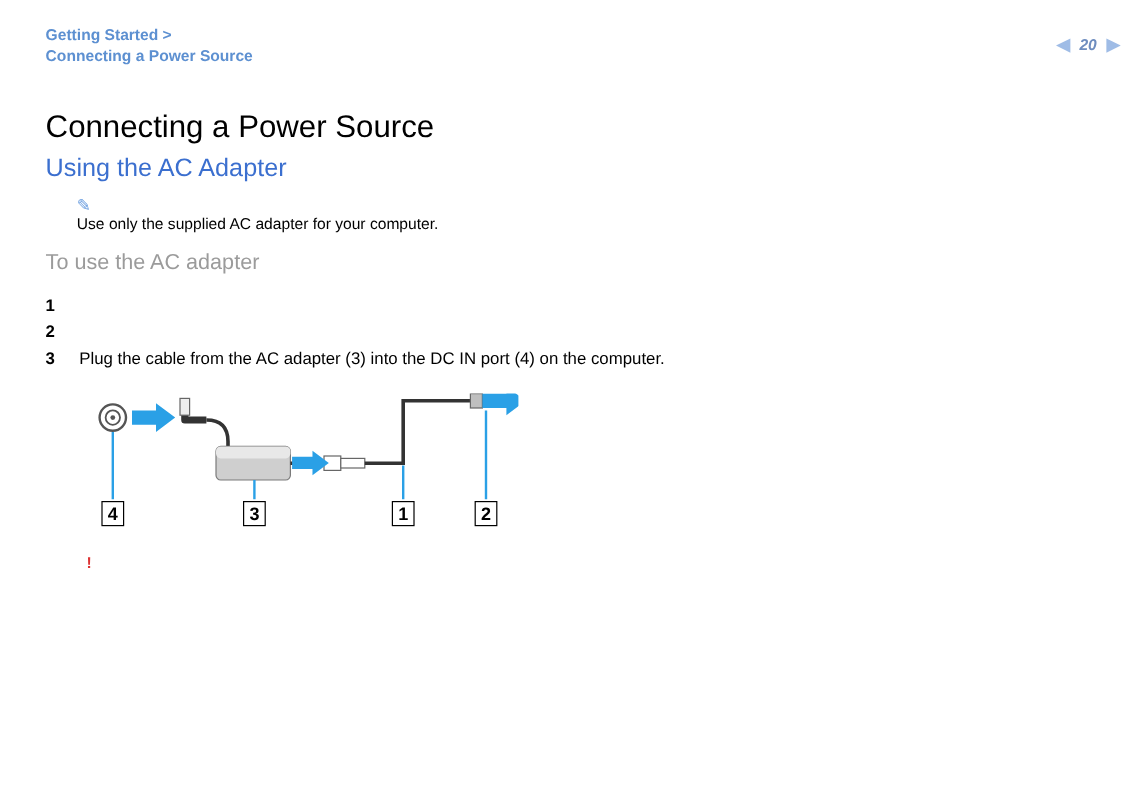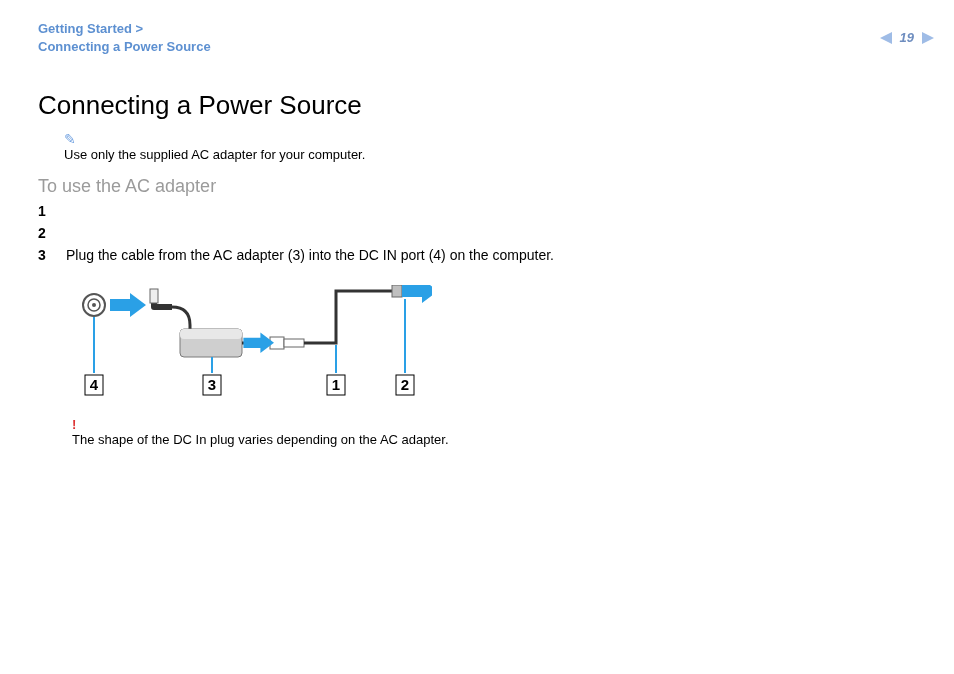--- a/index.html
+++ b/index.html
@@ -9,21 +9,21 @@
   .pager{position:absolute;top:30px;right:20px;display:flex;align-items:center;gap:6px}
   .pager .pg{font-size:13px;font-weight:bold;font-style:italic;color:#6e8dbf}
   .pager svg{display:block}
   .content{margin-top:34px}
   h1{font-size:26px;font-weight:400;margin:0 0 8px 0}
   .intro{font-size:14px;margin:0 0 18px 0}
   h2{color:#3b6fcf;font-size:21px;font-weight:400;margin:0 0 6px 0}
   .para{font-size:14px;margin:0 0 14px 0}
   .note{margin:10px 0 14px 26px;font-size:13px}
   .note .pencil{color:#6fa0e0;font-size:14px}
-  h3{color:#9b9b9b;font-size:18px;font-weight:400;margin:8px 0 6px 0}
+  h3{color:#9b9b9b;font-size:18px;font-weight:400;margin:8px 0 17px 0}
   ol.steps{margin:0;padding:0;list-style:none}
   ol.steps li{display:flex;font-size:14px;margin:6px 0}
   ol.steps .num{font-weight:bold;width:28px;flex:none}
   ol.steps .txt b{font-weight:normal}
   .figure{margin:22px 0 8px 34px}
   .caution{margin:4px 0 0 34px;font-size:13px}
   .caution .bang{color:#d33;font-weight:bold}
 </style>
 </head>
 <body>
@@ -34,31 +34,32 @@
     <span class="line1">Getting Started</span><br>
     <span>Connecting a Power Source</span>
   </div>
 
   <div class="pager">
     <span>
       <svg width="14" height="14">
           <polygon points="12,1 0,7 12,13" fill="#9fbce6"></polygon>
         </svg>
     </span>
-    <span class="pg">19</span>
+    <span class="pg">20</span>
     <span>
       <svg width="14" height="14">
           <polygon points="2,1 14,7 2,13" fill="#9fbce6"></polygon>
         </svg>
     </span>
   </div>
 
   <div class="content">
     <h1>Connecting a Power Source</h1>
 
+    <h2>Using the AC Adapter</h2>
 
     <div class="note">
       <span class="pencil">✎</span><br>
       <span>Use only the supplied AC adapter for your computer.</span>
     </div>
 
     <h3>To use the AC adapter</h3>
 
     <ol class="steps">
       <li>
@@ -120,16 +121,15 @@
           <rect x="255" y="90" width="18" height="20" fill="#fff" stroke="#000"></rect>
           <text x="264" y="105">1</text>
           <rect x="324" y="90" width="18" height="20" fill="#fff" stroke="#000"></rect>
           <text x="333" y="105">2</text>
         </g>
       </svg>
     </div>
 
     <div class="caution">
       <span class="bang">!</span><br>
-      <span>The shape of the DC In plug varies depending on the AC adapter.</span>
     </div>
   </div>
 </div>
 
 </body></html>

